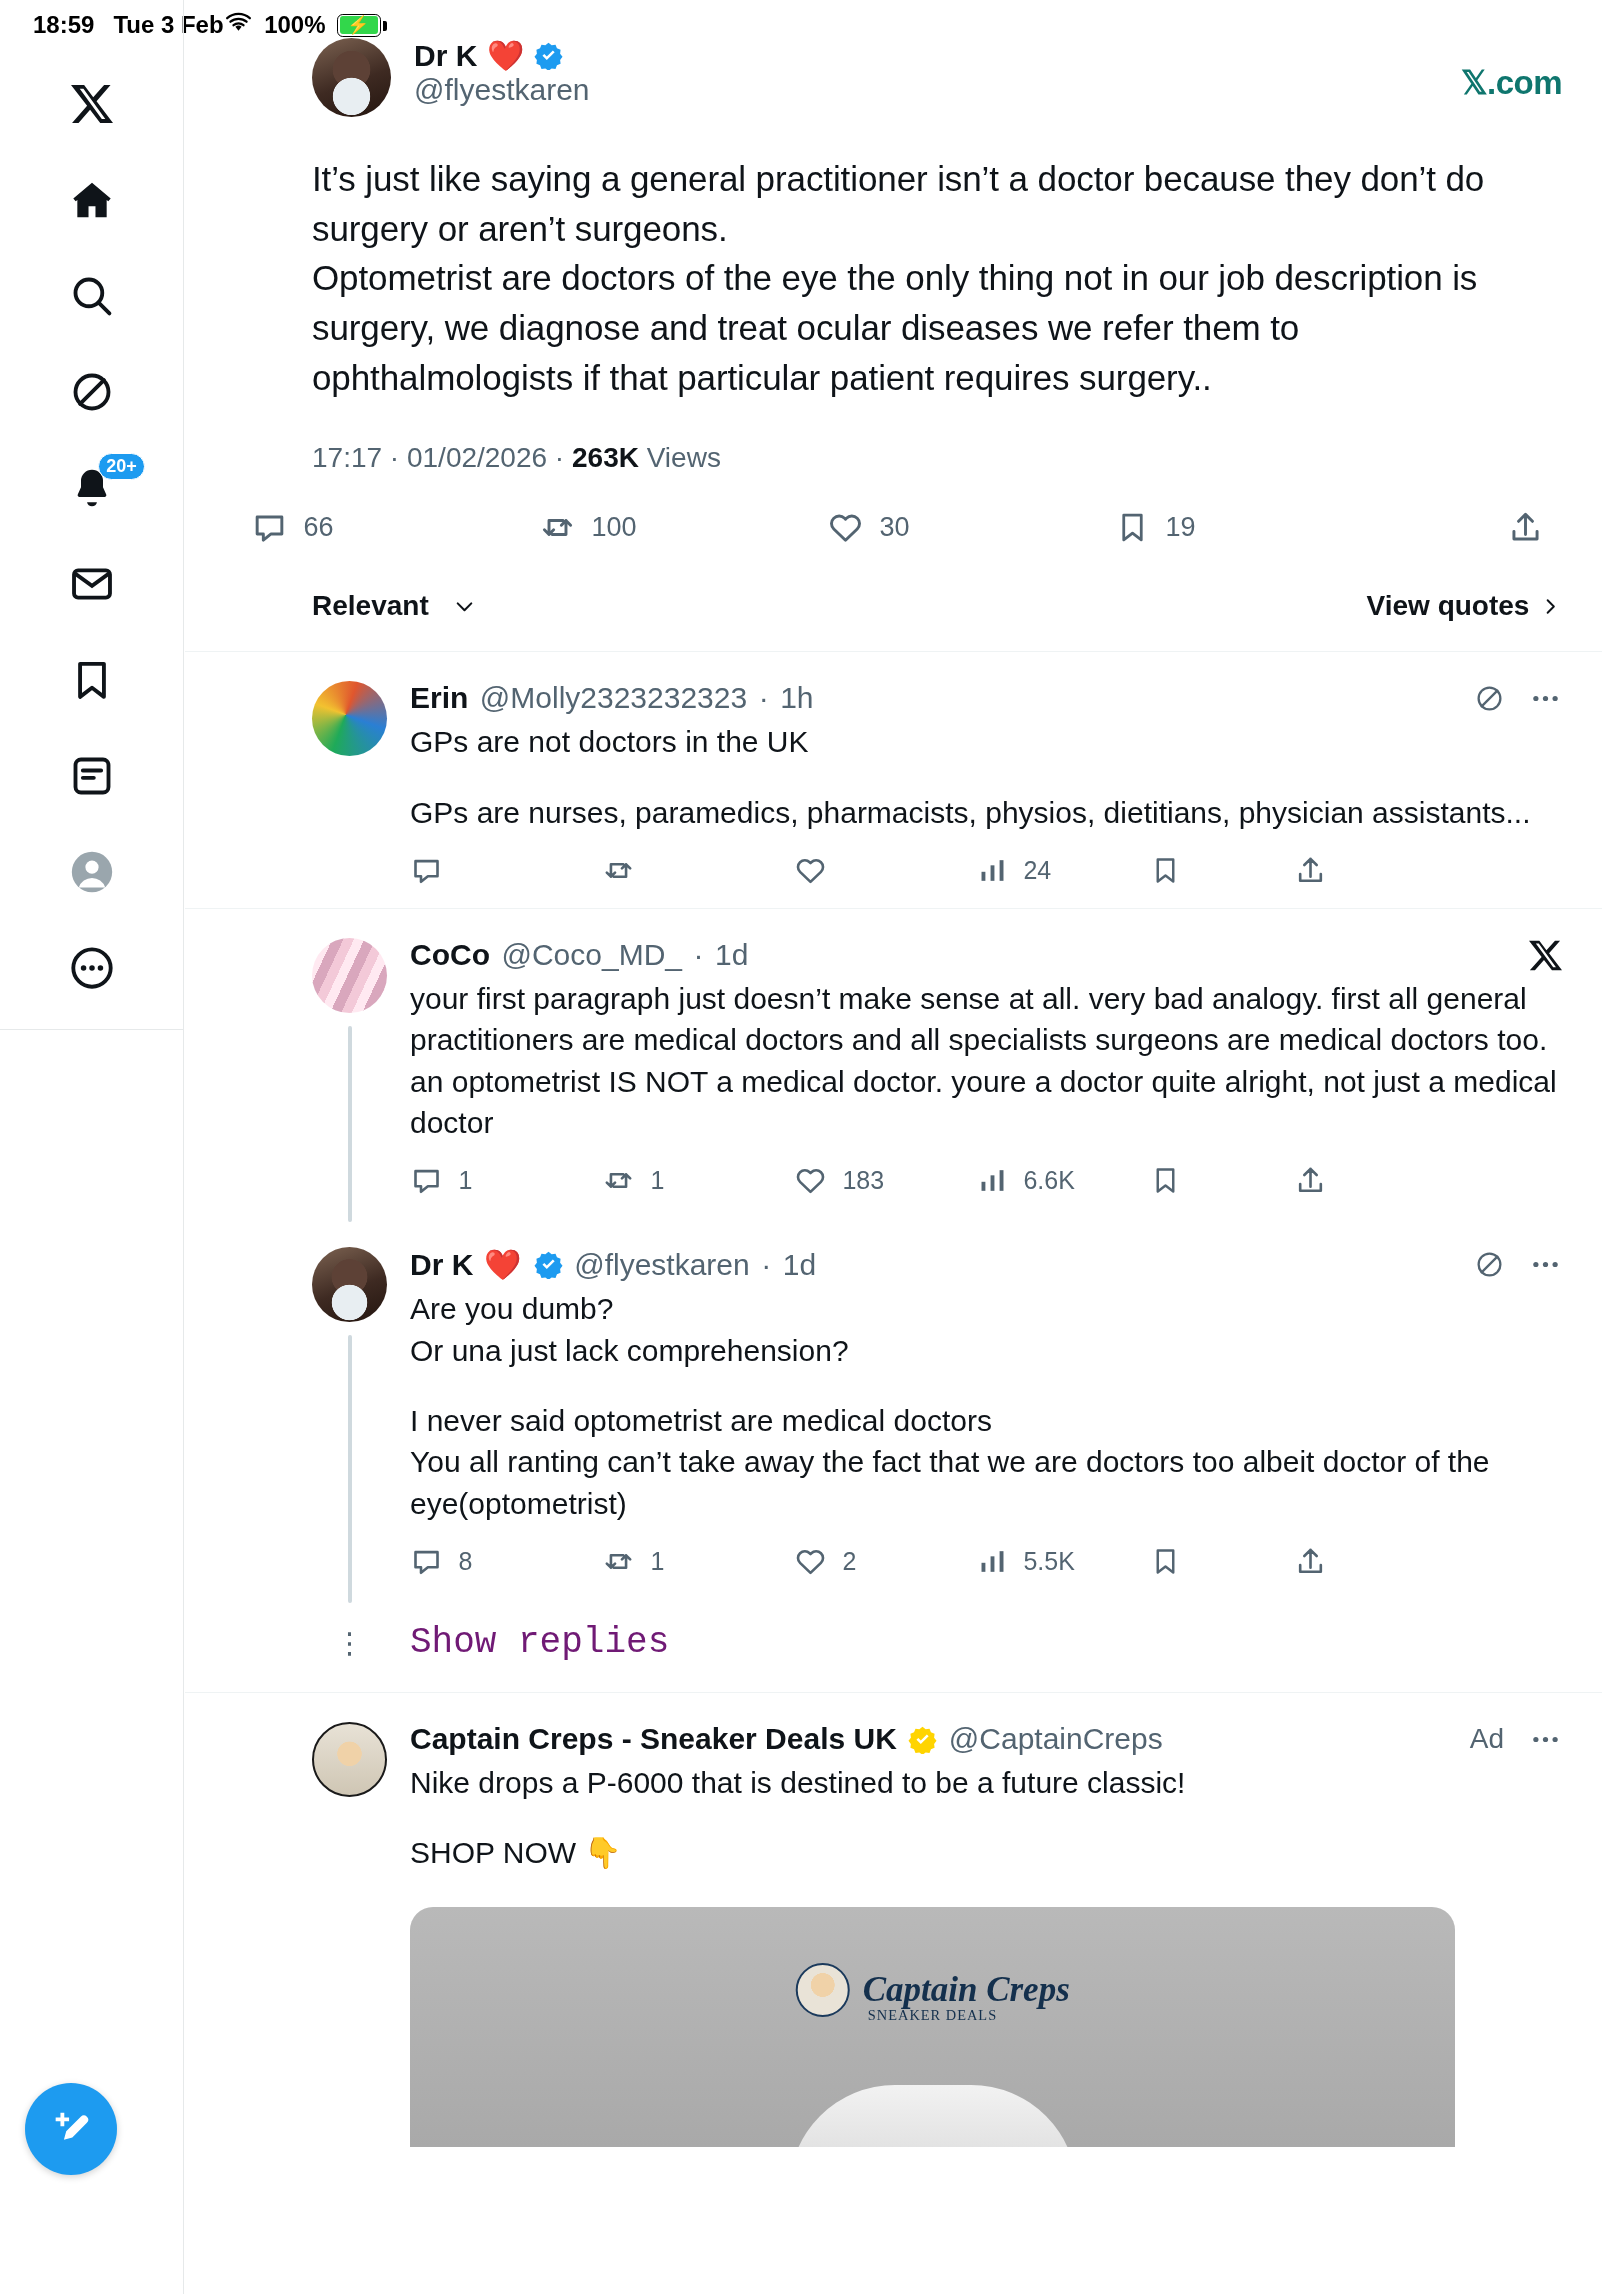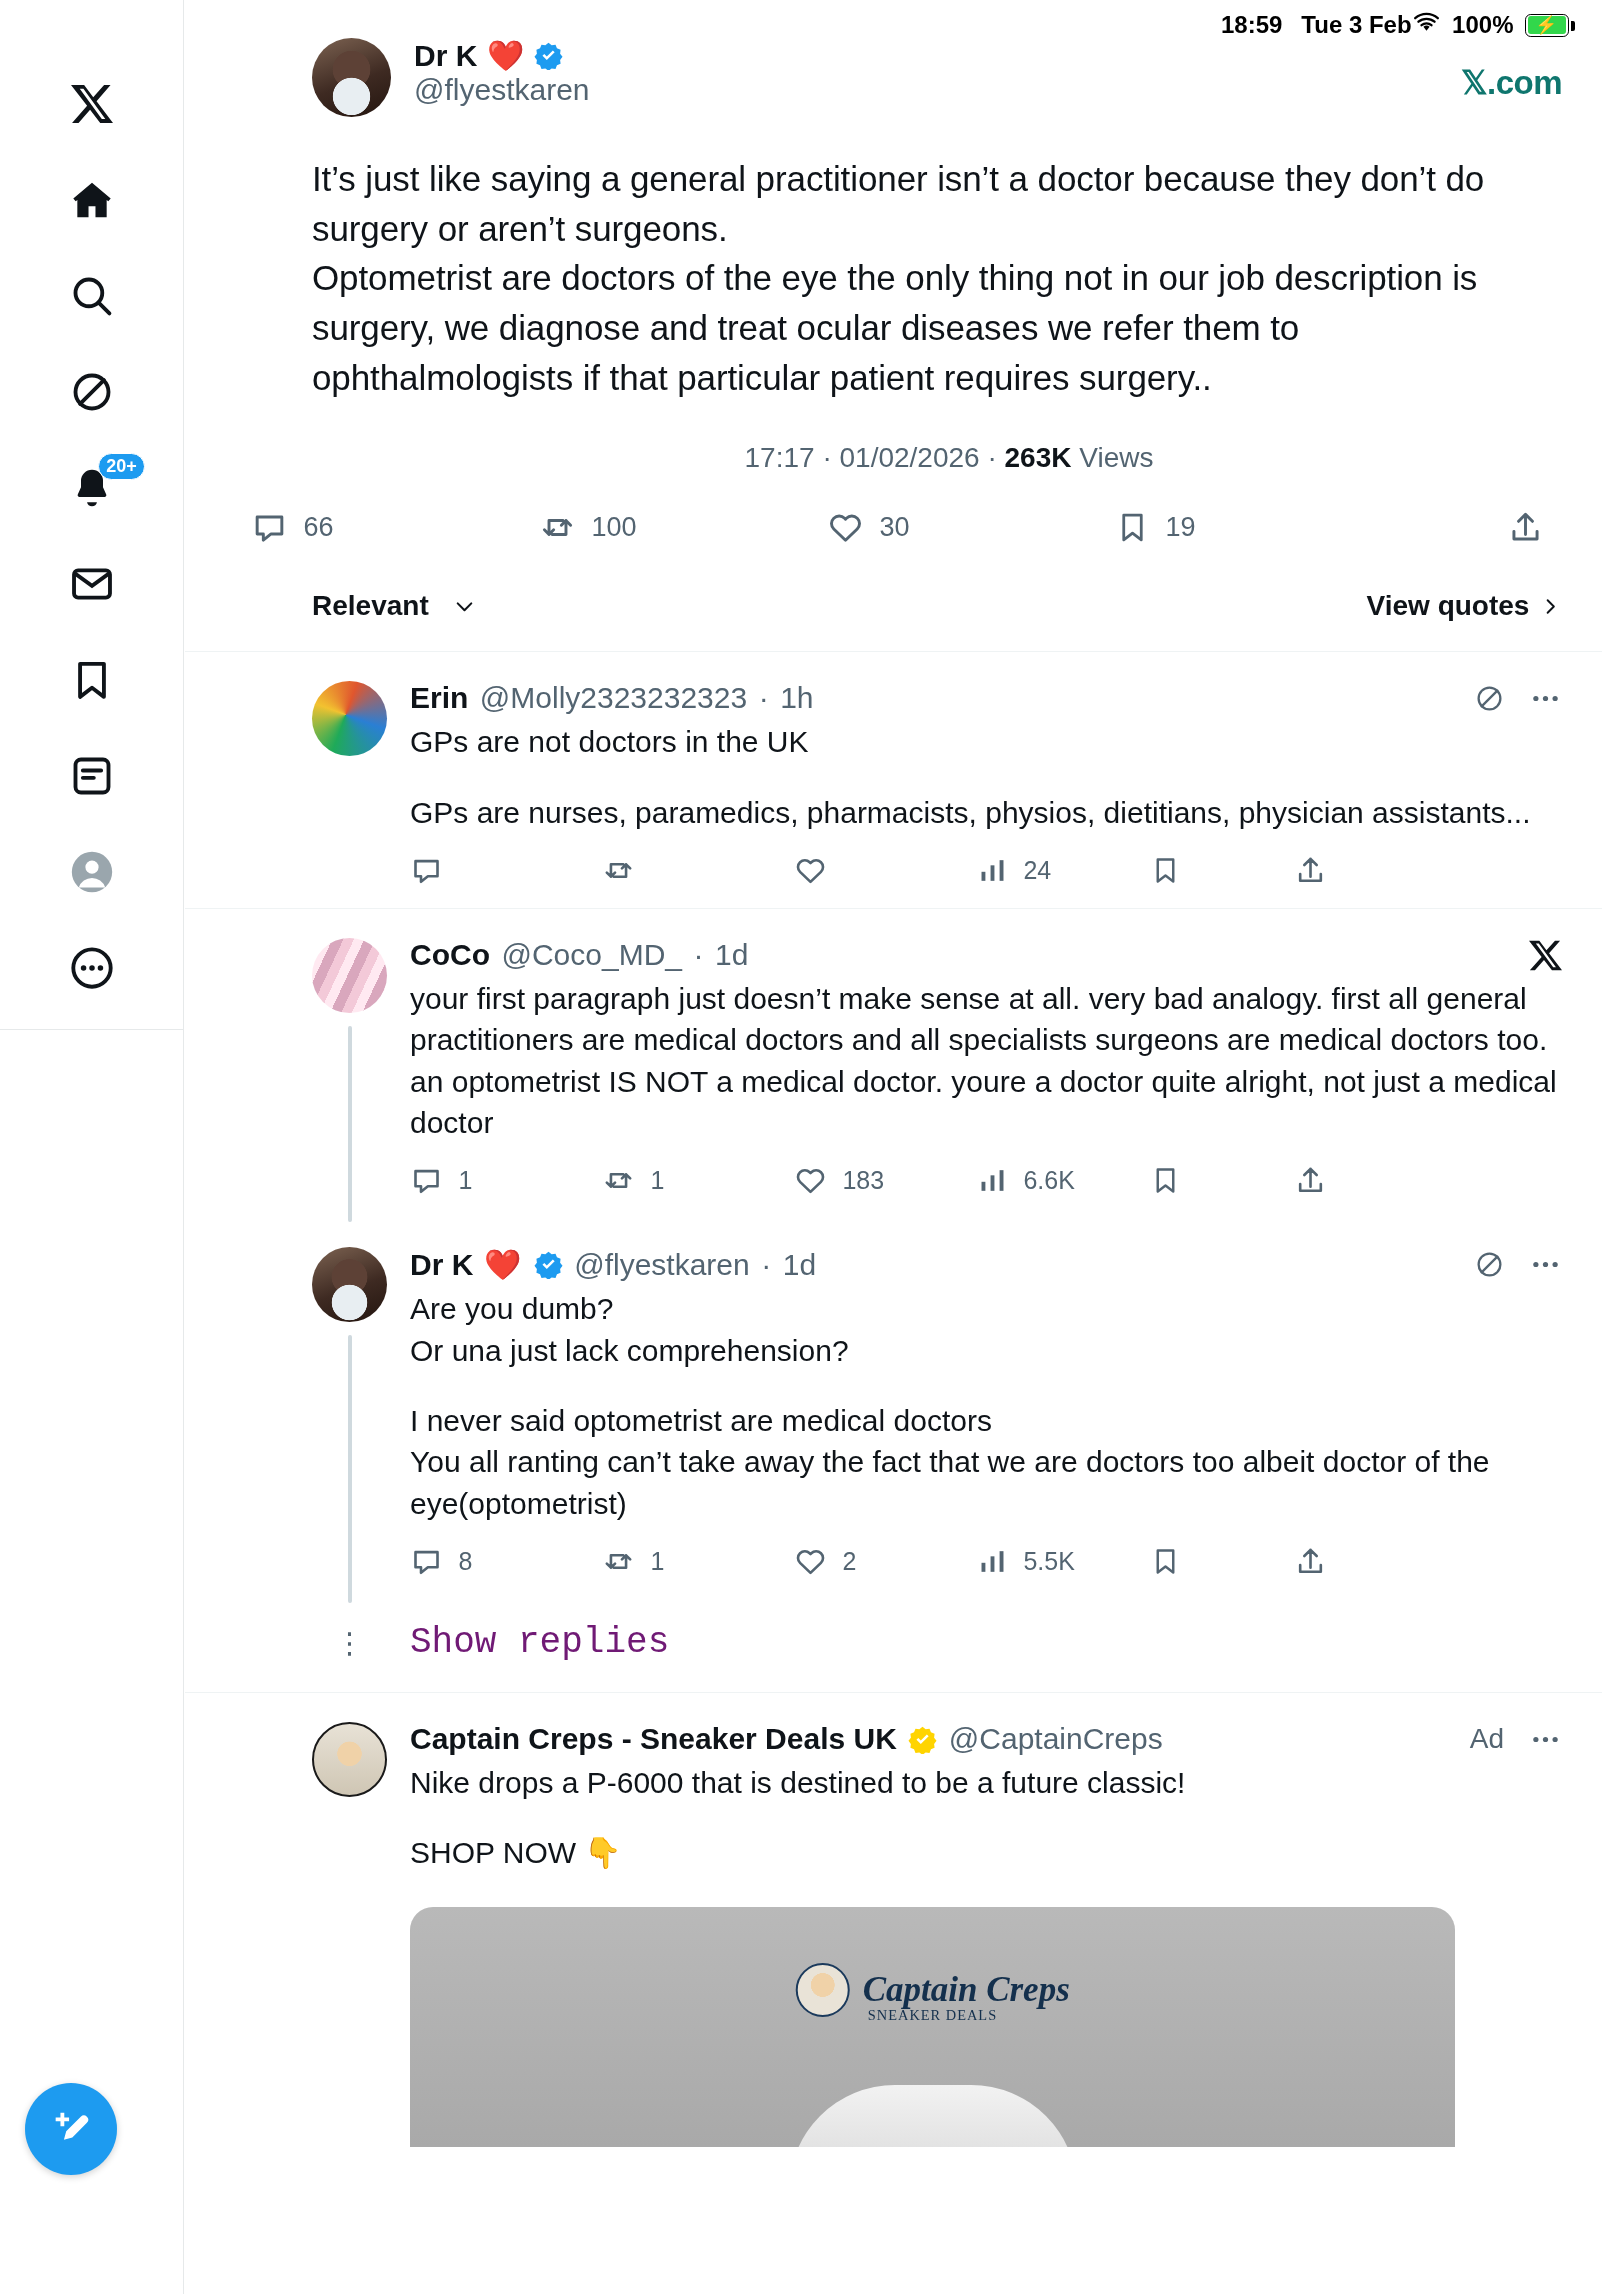--- a/index.html
+++ b/index.html
@@ -8,21 +8,21 @@
     background: #ffffff;
     font-family: "Liberation Sans", sans-serif;
     color: #0f1419;
     overflow: hidden;
   }
   .screen { position: relative; width: 1602px; height: 2294px; }
 
   
   .statusbar {
     position: absolute; top: 0; left: 0; right: 0; height: 50px;
-    display: flex; align-items: center; justify-content: flex-end;
+    display: flex; align-items: center; justify-content: flex-start;
     padding: 16px 33px; font-size: 24px; font-weight: 600; color: #000;
   }
   .status-left { display: flex; align-items: center; gap: 19px; }
   .status-right { display: flex; align-items: center; gap: 11.5px; }
   .wifi-icon { display:inline-block; }
   .battery {
     width: 44px; height: 23px; border: 1.9px solid #000; border-radius: 5.8px;
     position: relative; display:inline-block; padding:1.9px;
   }
   .battery::after {
@@ -108,21 +108,21 @@
   .name-line { display: flex; align-items: center; gap: 9.6px; }
   .disp-name { font-size: 30px; font-weight: 700; color: #0f1419; }
   .handle { font-size: 30px; color: #536471; font-weight: 400; }
   .verified { width: 29px; height: 29px; }
 
   .tweet-body {
     padding: 37px 63px 0 127px;
     font-size: 35px; line-height: 1.42; color: #0f1419; letter-spacing: -0.1px;
   }
   .meta {
-    padding: 40px 16px 0 127px; font-size: 28px; color: #536471; text-align: center;
+    padding: 40px 16px 0 127px; font-size: 28px; color: #536471;
   }
   .meta b { color: #0f1419; font-weight: 700; }
 
   .actions {
     display: flex; align-items: center; padding: 35px 58px 0 66px;
     color: #536471; font-size: 27px;
   }
   .act { display: flex; align-items: center; gap: 15.4px; cursor: pointer; }
   .act-spacer { flex: 1 1 auto; }
 

